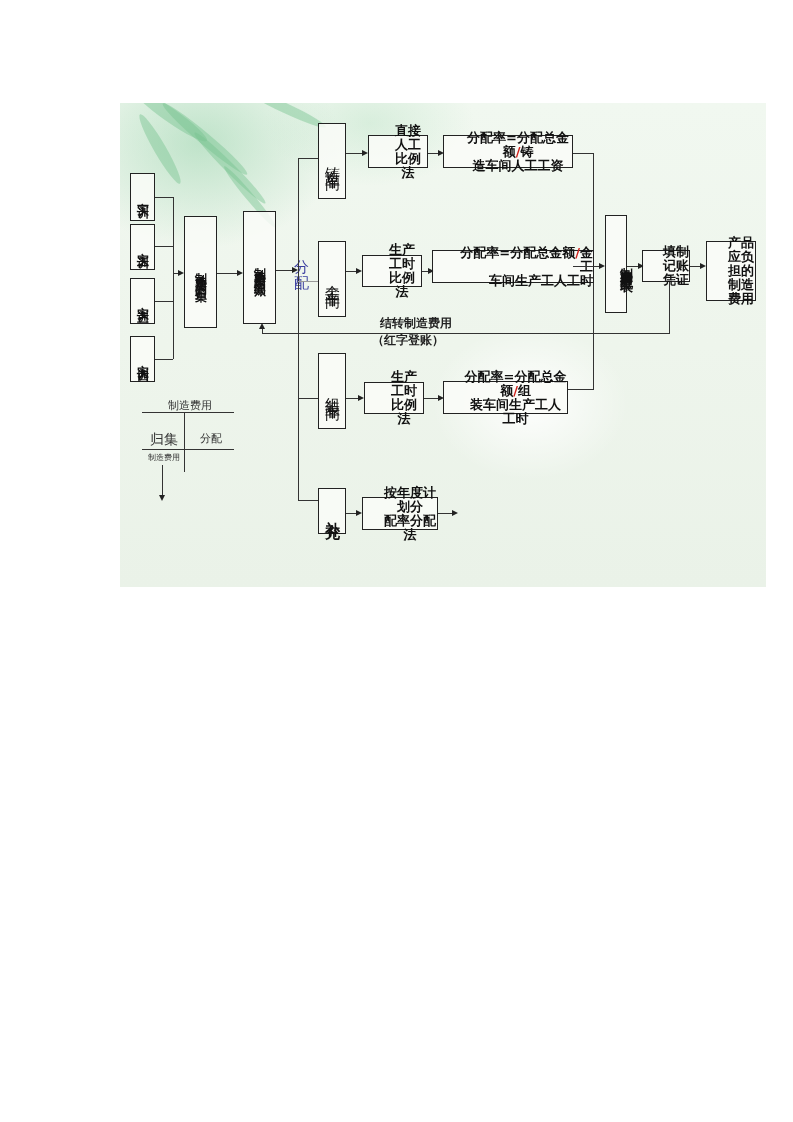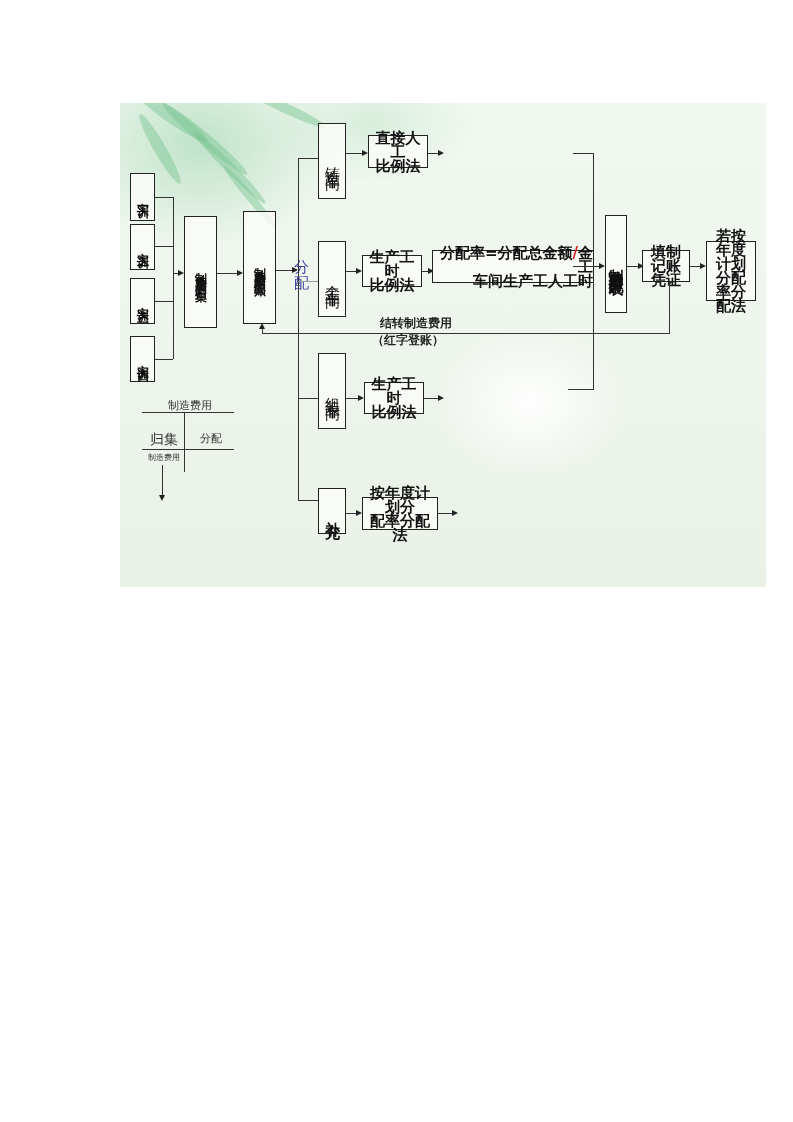--- a/index.html
+++ b/index.html
@@ -10,21 +10,21 @@
               radial-gradient(ellipse 140px 110px at 410px 300px, rgba(255,255,255,0.95), rgba(255,255,255,0) 70%),
               radial-gradient(ellipse 200px 150px at 80px 40px, rgba(150,210,170,0.55), rgba(150,210,170,0) 70%),
               radial-gradient(ellipse 150px 90px at 250px 20px, rgba(170,220,185,0.35), rgba(170,220,185,0) 70%),
               linear-gradient(180deg,#f1f8f0 0%,#eef5ec 50%,#eaf2e8 100%);
             overflow:hidden; }
   .leaf { position:absolute; background:rgba(120,195,145,0.45); border-radius:50%; transform-origin:center; }
   .box { position:absolute; border:1.5px solid #222; background:rgba(250,252,248,0.85);
          display:flex; align-items:center; justify-content:center; text-align:center;
          box-sizing:border-box; }
   .vtext { writing-mode:vertical-rl; text-orientation:upright; letter-spacing:3px; }
-  .s11 { font-size:15px; line-height:14px; }
+  .s11 { font-size:13px; line-height:14px;padding-left:20px; }
   .s12 { font-size:12px; line-height:15px; }
   .s15 { font-size:15px; letter-spacing:4px; }
   .bold { font-weight:bold; }
   .ln { position:absolute; background:#333; }
   .arrow { position:absolute; width:0; height:0; }
   .ar { border-top:3px solid transparent; border-bottom:3px solid transparent; border-left:6px solid #222; }
   .au { border-left:3px solid transparent; border-right:3px solid transparent; border-bottom:6px solid #222; }
   .ad { border-left:3px solid transparent; border-right:3px solid transparent; border-top:6px solid #222; }
   .lbl { position:absolute; font-size:12px; white-space:nowrap; }
   .red { color:#d0201a; }
@@ -85,20 +85,24 @@
 
   <div class="box s15" style="left:198px;top:20px;width:28px;height:76px;">
       <span class="vtext">铸造车间</span>
     </div>
   <div class="ln" style="left:226px;top:50px;width:20px;height:1px;"></div>
   <div class="arrow ar" style="left:242px;top:47px;"></div>
   <div class="box s11 bold" style="left:248px;top:32px;width:60px;height:33px;white-space:pre-line;">直接人工
 比例法</div>
   <div class="ln" style="left:308px;top:50px;width:14px;height:1px;"></div>
   <div class="arrow ar" style="left:318px;top:47px;"></div>
+  <div class="box s11 bold" style="left:323px;top:32px;width:130px;height:33px;flex-direction:column;">
+    <div><span>分配率=分配总金额</span><span class="red">/</span><span style="white-space:pre-line;">铸
+造车间人工工资</span></div>
+  </div>
   <div class="ln" style="left:453px;top:50px;width:20px;height:1px;"></div>
 
   <div class="ln" style="left:473px;top:50px;width:1px;height:236px;"></div>
 
   <div class="box s15" style="left:198px;top:138px;width:28px;height:76px;">
       <span class="vtext">金工车间</span>
     </div>
   <div class="ln" style="left:226px;top:168px;width:14px;height:1px;"></div>
   <div class="arrow ar" style="left:236px;top:165px;"></div>
   <div class="box s11 bold" style="left:242px;top:152px;width:60px;height:32px;white-space:pre-line;">生产工时
@@ -118,39 +122,43 @@
   <div class="ln" style="left:507px;top:163px;width:14px;height:1px;"></div>
   <div class="arrow ar" style="left:518px;top:160px;"></div>
 
   <div class="box s11 bold" style="left:522px;top:147px;width:48px;height:32px;">
       <span style="white-space:normal;width:38px;">填制记账凭证</span>
     </div>
   <div class="ln" style="left:570px;top:163px;width:12px;height:1px;"></div>
   <div class="arrow ar" style="left:580px;top:160px;"></div>
 
   <div class="box s11 bold" style="left:586px;top:138px;width:50px;height:60px;">
-      <span style="white-space:normal;width:40px;">若按年度计划分配率分配法</span>
+      <span style="white-space:normal;width:40px;">产品应负担的制造费用</span>
     </div>
 
   <div class="ln" style="left:549px;top:179px;width:1px;height:51px;"></div>
   <div class="ln" style="left:142px;top:230px;width:408px;height:1px;"></div>
   <div class="ln" style="left:142px;top:224px;width:1px;height:7px;"></div>
   <div class="arrow au" style="left:139px;top:220px;"></div>
   <div class="lbl s12 bold" style="left:260px;top:213px;color:#222;">结转制造费用</div>
   <div class="lbl s12 bold" style="left:252px;top:230px;color:#222;">（红字登账）</div>
 
   <div class="box s15" style="left:198px;top:250px;width:28px;height:76px;">
       <span class="vtext">组装车间</span>
     </div>
   <div class="ln" style="left:226px;top:295px;width:16px;height:1px;"></div>
   <div class="arrow ar" style="left:238px;top:292px;"></div>
   <div class="box s11 bold" style="left:244px;top:279px;width:60px;height:32px;white-space:pre-line;">生产工时
 比例法</div>
   <div class="ln" style="left:304px;top:295px;width:18px;height:1px;"></div>
   <div class="arrow ar" style="left:318px;top:292px;"></div>
+  <div class="box s11 bold" style="left:323px;top:278px;width:125px;height:33px;">
+    <div><span>分配率=分配总金额</span><span class="red">/</span><span style="white-space:pre-line;">组
+装车间生产工人工时</span></div>
+  </div>
   <div class="ln" style="left:448px;top:286px;width:26px;height:1px;"></div>
 
   <div class="box s15 bold" style="left:198px;top:385px;width:28px;height:46px;">
       <span class="vtext">补充</span>
     </div>
   <div class="ln" style="left:226px;top:410px;width:14px;height:1px;"></div>
   <div class="arrow ar" style="left:236px;top:407px;"></div>
   <div class="box s11 bold" style="left:242px;top:394px;width:76px;height:33px;white-space:pre-line;">按年度计划分
 配率分配法</div>
   <div class="ln" style="left:318px;top:410px;width:16px;height:1px;"></div>

